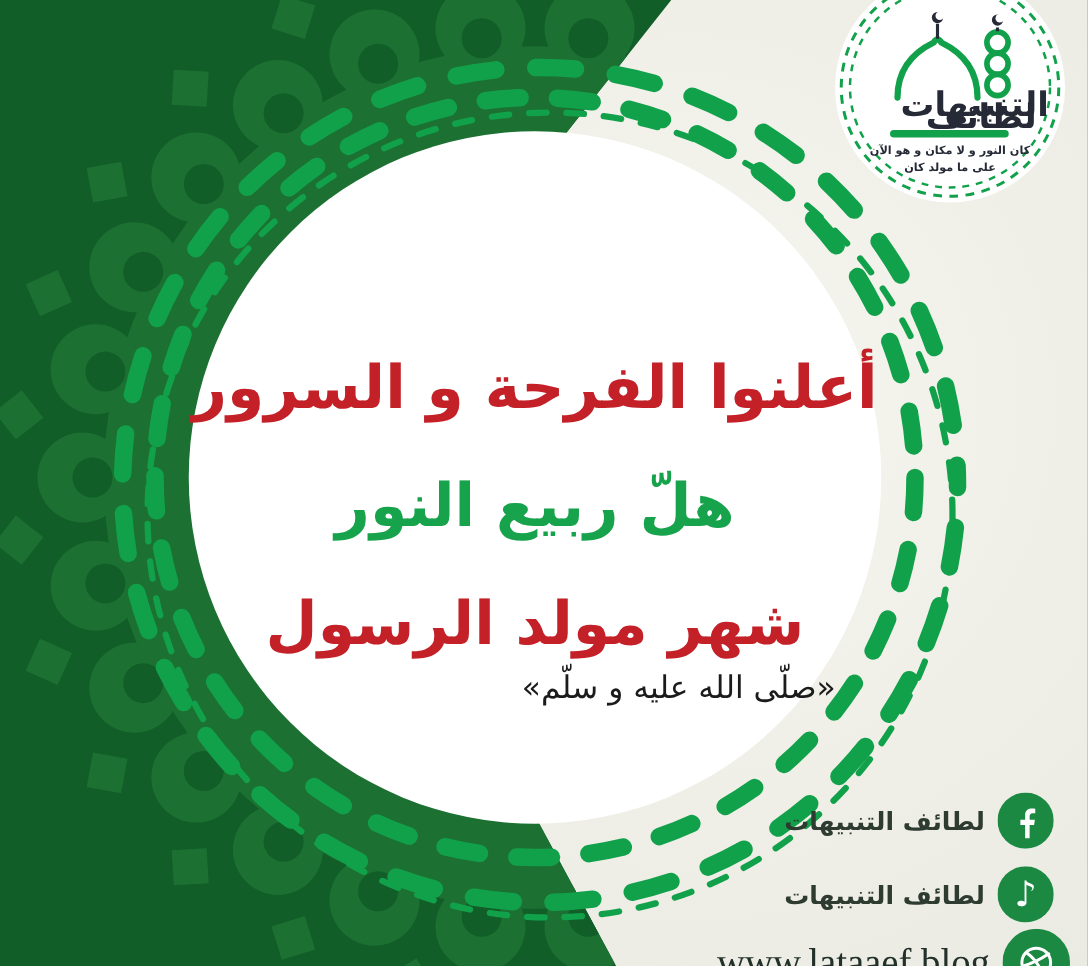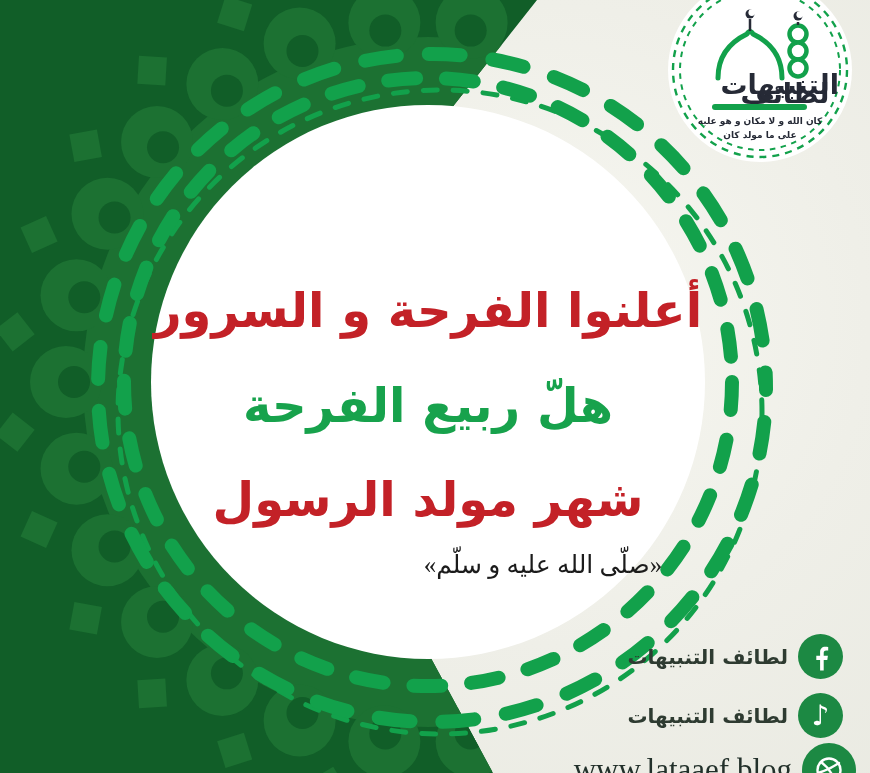--- a/index.html
+++ b/index.html
@@ -13,21 +13,21 @@
   
   .main-text{
     position:absolute;left:110px;top:278px;width:636px;
     text-align:center;direction:rtl;
   }
   .main-line{font-weight:bold;font-size:48px;line-height:1.35;}
   .t-red{color:#c32127;}
   .t-green{color:#17a24c;}
   .salawat{
     font-size:25px;line-height:1.3;color:#1b1b1b;font-weight:normal;
-    margin-top:18px;transform:translateX(115px);font-family:Liberation Serif, serif;
+    margin-top:3px;transform:translateX(115px);
   }
   .gap-a{margin-top:30px;}
   .gap-b{margin-top:29px;}
 
   
   .logo{position:absolute;left:668px;top:-22px;width:184px;height:200px;}
   .logo svg{position:absolute;left:0;top:0;}
   .logo-title1{position:absolute;left:57px;top:70px;width:120px;text-align:center;
     font-size:27px;font-weight:bold;color:#262a36;line-height:1;direction:rtl;margin-top:32px;}
   .logo-title2{position:absolute;left:17px;top:93px;width:154px;text-align:right;
@@ -148,21 +148,21 @@
 
     <circle cx="440" cy="412" r="322" fill="none" stroke="#12A14B" stroke-width="5" stroke-dasharray="14 16" stroke-linecap="round"></circle>
     <circle cx="428" cy="382" r="304" fill="none" stroke="#12A14B" stroke-width="14" stroke-dasharray="28 30" stroke-linecap="round"></circle>
     <circle cx="432" cy="388" r="334" fill="none" stroke="#12A14B" stroke-width="14" stroke-dasharray="32 32" stroke-dashoffset="30" stroke-linecap="round"></circle>
 
     <circle cx="428" cy="382" r="277" fill="#FFFFFF"></circle>
   </svg>
 
   <div class="main-text">
     <div class="main-line t-red">أعلنوا الفرحة و السرور</div>
-    <div class="main-line t-green gap-a">هلّ ربيع الفرحة</div>
+    <div class="main-line t-green gap-a">هلّ ربيع النور</div>
     <div class="main-line t-red gap-b">شهر مولد الرسول</div>
     <div class="salawat">«صلّى الله عليه و سلّم»</div>
   </div>
 
   <div class="logo">
     <svg width="184" height="200" viewBox="0 0 184 200">
       <circle cx="92" cy="92" r="92" fill="#FFFFFF"></circle>
       <circle cx="92" cy="92" r="87" fill="none" stroke="#12A14B" stroke-width="2.4" stroke-dasharray="7 6"></circle>
       <circle cx="92" cy="92" r="80" fill="none" stroke="#12A14B" stroke-width="2" stroke-dasharray="5.5 5.5"></circle>
 
@@ -177,21 +177,21 @@
         <circle cx="130" cy="73" r="8.5" fill="#FFFFFF" stroke="#12A14B" stroke-width="4.5"></circle>
         <circle cx="130" cy="90" r="8.5" fill="#FFFFFF" stroke="#12A14B" stroke-width="4.5"></circle>
         <line x1="130" y1="47" x2="130" y2="44" stroke="#262A36" stroke-width="2.5"></line>
         <circle cx="130" cy="38" r="4.5" fill="#262A36"></circle>
         <circle cx="131.8" cy="36.6" r="3.4" fill="#FFFFFF"></circle>
       </g>
     </svg>
     <div class="logo-title1">لطائف</div>
     <div class="logo-title2">التنبيهات</div>
     <div class="logo-bar"></div>
-    <div class="logo-motto1">كان الله و لا مكان و هو عليه</div>
+    <div class="logo-motto1">كان النور و لا مكان و هو الآن</div>
     <div class="logo-motto2">على ما مولد كان</div>
   </div>
 
   <div class="social">
 
     <div class="social-row">
       <span class="social-label">لطائف التنبيهات</span>
       <svg width="45" height="45" viewBox="-22.5 -22.5 45 45">
         <circle r="22.5" fill="#1C8943"></circle>
         <path fill="#FFFFFF" d="M3.2,14 v-10.6 h3.6 l0.6,-4.2 h-4.2 v-2.7 c0,-1.2 0.6,-2.4 2.5,-2.4 h2 v-3.6 c-0.4,-0.1 -1.6,-0.2 -3,-0.2 -3.1,0 -5.1,1.9 -5.1,5.3 v3.6 h-3.8 v4.2 h3.8 V14 z"></path>

